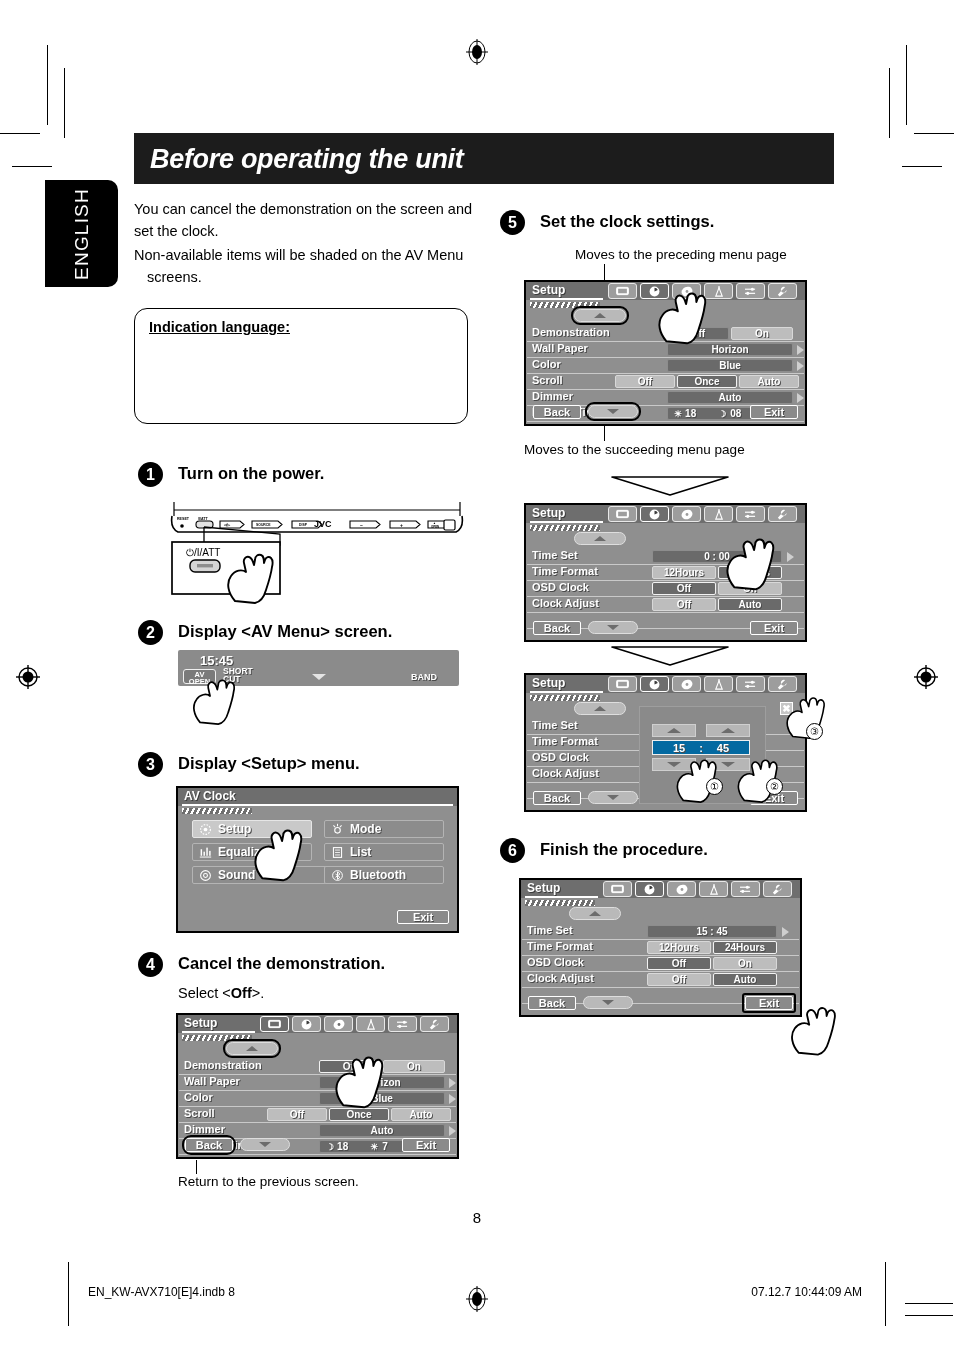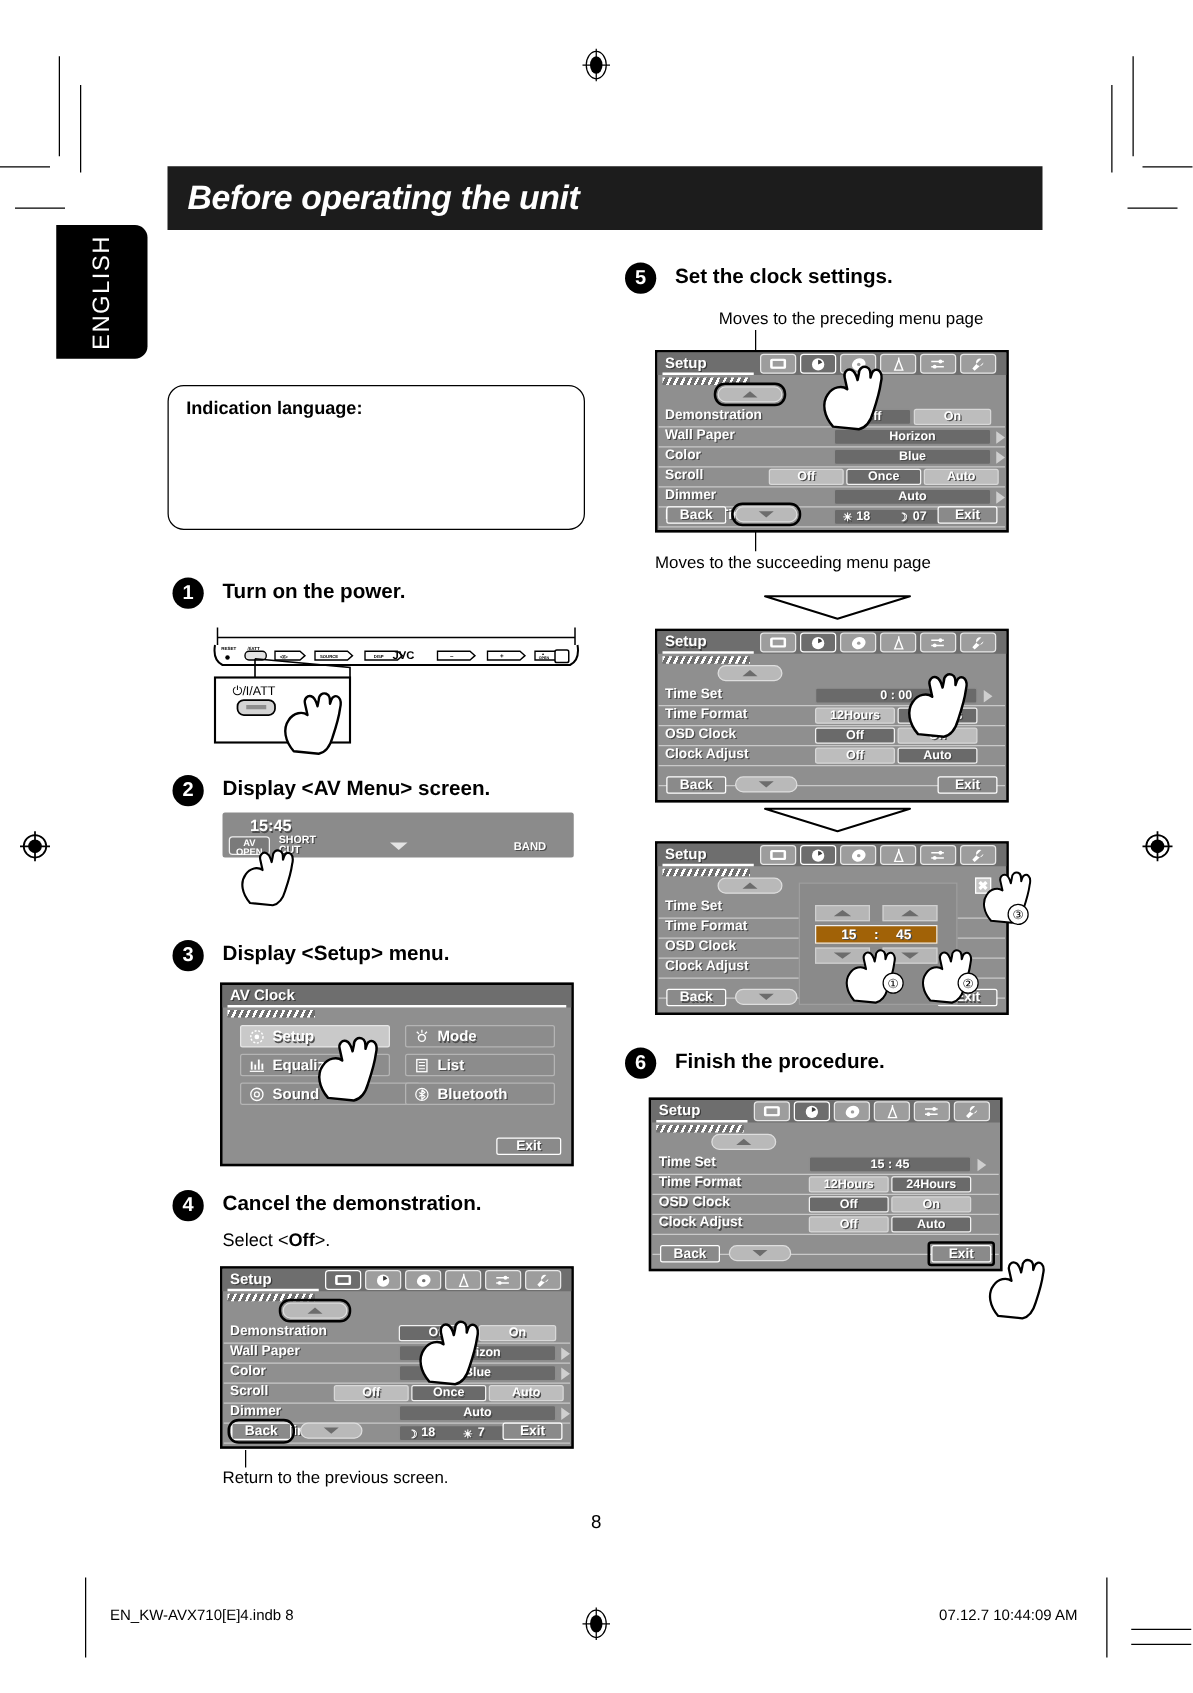--- a/index.html
+++ b/index.html
@@ -21,21 +21,21 @@
   .title-bar{position:absolute;left:134px;top:133px;width:700px;height:51px;background:#1c1c1c;}
   .title-bar span{position:absolute;left:16px;top:50%;transform:translateY(-50%);color:#fff;
             font-size:27px;font-weight:bold;font-style:italic;letter-spacing:-0.3px;
             font-family:"Liberation Sans",sans-serif;}
 
   .intro{position:absolute;left:134px;top:198px;width:345px;font-size:14.5px;line-height:1.52;}
   .intro .bullet{display:block;padding-left:13px;text-indent:-13px;margin-top:2px;}
 
   .note-box{position:absolute;left:134px;top:308px;width:334px;height:116px;
             border:1.6px solid #000;border-radius:13px;box-sizing:border-box;padding:10px 14px;}
-  .note-box h3{margin:0 0 20px 0;font-size:14.5px;font-weight:bold;}
+  .note-box h3{margin:0 0 20px 0;font-size:14.5px;font-weight:bold;text-decoration:underline;}
   .note-box p{margin:0;font-size:14.5px;line-height:1.5;}
   .hand-sym{font-size:12px;letter-spacing:-1px;}
 
   
   .step{position:absolute;}
   .step-num{position:absolute;width:25px;height:25px;border-radius:50%;background:#000;color:#fff;
             font-size:16px;font-weight:bold;display:flex;align-items:center;justify-content:center;
             line-height:1;}
   .step-title{position:absolute;left:40px;top:2px;font-size:16.5px;font-weight:bold;white-space:nowrap;}
 
@@ -112,21 +112,21 @@
   .arrow-down-big{position:absolute;}
 
   .caption{position:absolute;font-size:13.5px;}
 
   .circ-num{position:absolute;width:15px;height:15px;border:1.3px solid #000;border-radius:50%;
             font-size:10px;display:flex;align-items:center;justify-content:center;background:#fff;}
 
   .popup{position:absolute;background:#8a8a8a;border:1px solid #9e9e9e;}
   .pu-btn{position:absolute;background:#b6b6b6;border:1px solid #cfcfcf;display:flex;align-items:center;
           justify-content:center;box-sizing:border-box;}
-  .pu-time{position:absolute;background:#a16207;border:1.4px solid #efefef;display:flex;align-items:center;
+  .pu-time{position:absolute;background:#0369a1;border:1.4px solid #efefef;display:flex;align-items:center;
           justify-content:center;color:#fff;font-size:11px;font-weight:bold;box-sizing:border-box;
           text-shadow:1px 1px 0 #4a4a4a;}
   .pu-close{position:absolute;width:13px;height:13px;background:#c6c6c6;border:1.3px solid #fff;
           display:flex;align-items:center;justify-content:center;font-size:10px;font-weight:bold;
           color:#fff;box-sizing:border-box;}
 
   .pagenum{position:absolute;left:0;right:0;top:1209px;text-align:center;font-size:15px;}
   .footer-l{position:absolute;left:88px;top:1285px;font-size:12px;}
   .footer-r{position:absolute;right:92px;top:1285px;font-size:12px;}
 </style>
@@ -181,20 +181,24 @@
   <div class="cropline" style="left:905px;top:1315px;width:48px;height:1px;"></div>
 
   <div class="lang-tab">
     <span>ENGLISH</span>
   </div>
 
   <div class="title-bar">
     <span>Before operating the unit</span>
   </div>
 
+  <div class="intro">
+    <div>You can cancel the demonstration on the screen and set the clock.</div>
+    <span class="bullet">Non-available items will be shaded on the AV Menu screens.</span>
+  </div>
 
   <div class="note-box">
     <h3>Indication language:</h3>
   </div>
 
   <div class="step" style="left:138px;top:462px;">
     <div class="step-num">1</div>
     <div class="step-title">Turn on the power.</div>
   </div>
 
@@ -553,21 +557,21 @@
         <div class="name">Dimmer</div>
         <div class="val plain" style="left:140px;width:126px;">Auto</div>
         <div class="arrowr" style="left:270px;top:3px;"></div>
       </div>
       <div class="row">
         <div class="name">Dimmer Time Set</div>
         <div class="val plain" style="left:140px;width:126px;justify-content:flex-start;padding-left:6px;">
           <span style="font-size:9px;">☀</span>
           <span style="margin-left:3px;">18</span>
           <span style="font-size:9px;margin-left:22px;">☽</span>
-          <span style="margin-left:4px;">07</span>
+          <span style="margin-left:4px;">08</span>
         </div>
       </div>
     </div>
 
     <div class="footbtn" style="left:7px;bottom:5px;width:48px;">Back</div>
     <div class="pgbtn dn" style="left:62px;bottom:6px;width:50px;">
         <i class="tri"></i>
       </div>
     <div class="outline-hi" style="left:59px;bottom:3px;width:56px;height:19px;"></div>
     <div class="footbtn" style="right:7px;bottom:5px;width:48px;">Exit</div>

